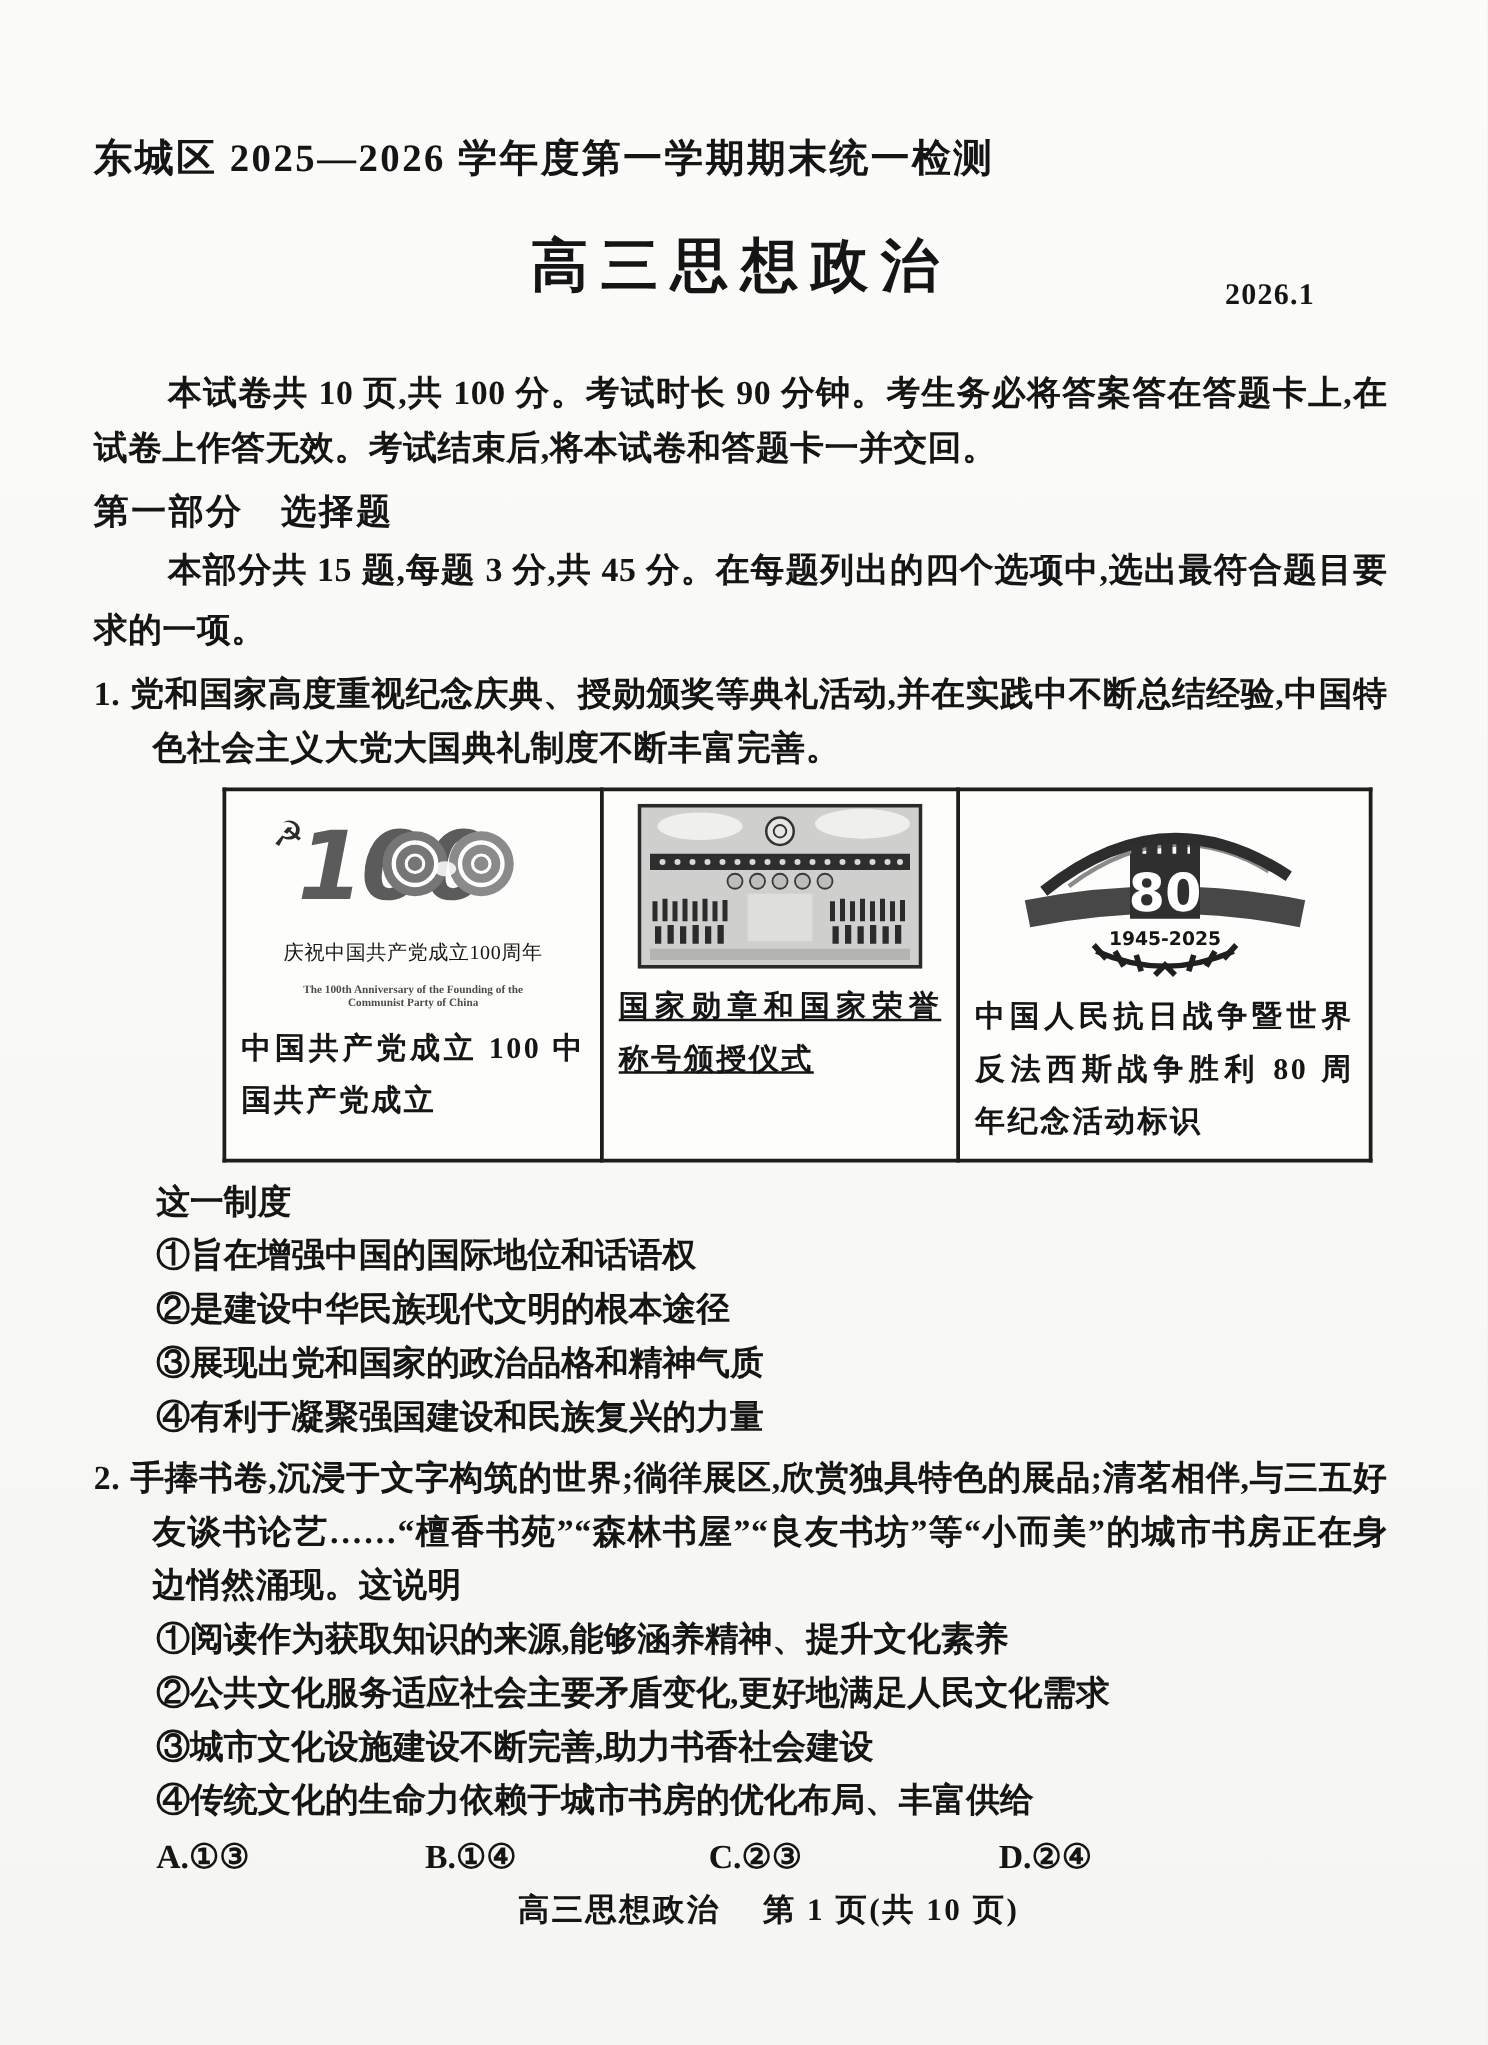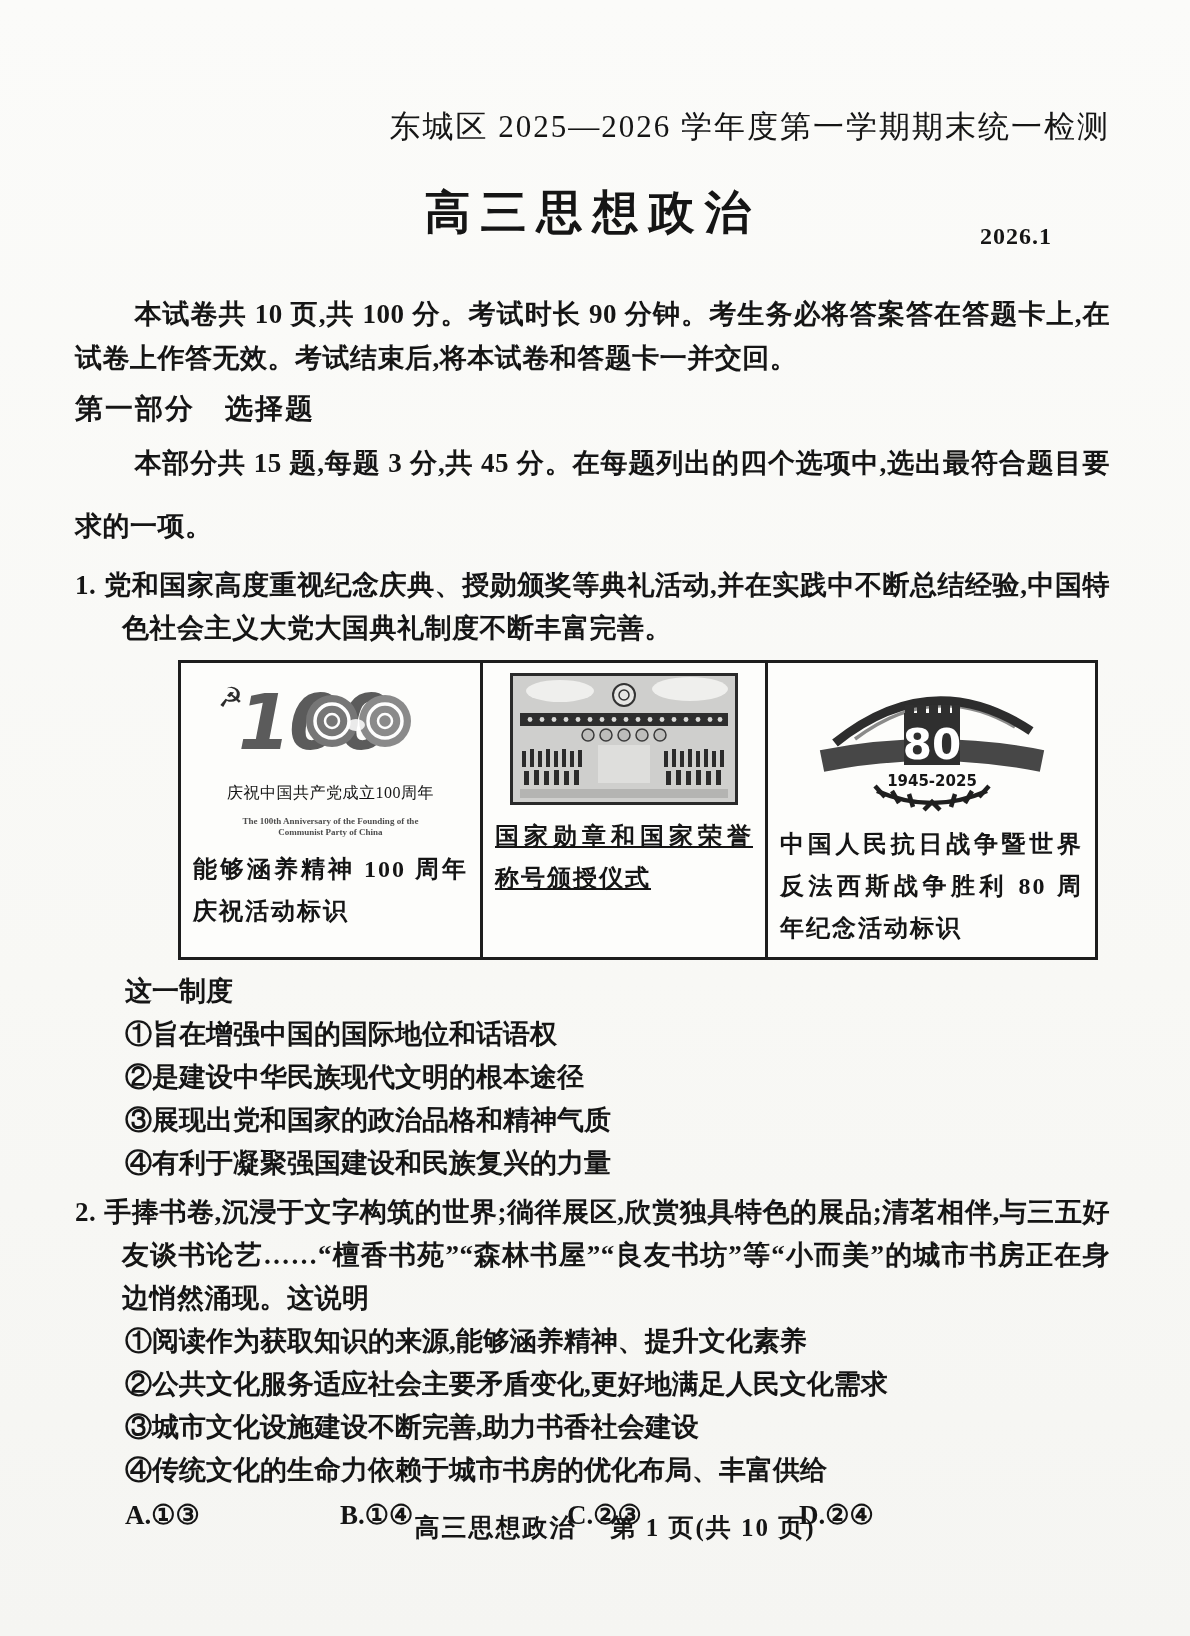--- a/index.html
+++ b/index.html
@@ -9,38 +9,38 @@
     margin:0 auto;
     background:linear-gradient(180deg,#fbfbf9 0%,#f8f8f5 60%,#f5f5f2 100%);
     color:#151515;
     font-family:"Liberation Serif","DejaVu Serif",serif;
     box-sizing:border-box;
     padding:106px 80px 0 75px;
     overflow:hidden;
     font-weight:600;
   }
   .exam-header{
-    text-align:right;font-size:31px;font-weight:400;letter-spacing:2px;
+    text-align:left;font-size:31px;font-weight:700;letter-spacing:2px;
   }
   .subject-row{position:relative;margin-top:34px;height:66px;}
   .subject-title{
     text-align:center;font-size:46px;font-weight:700;letter-spacing:10px;
   }
   .exam-date{
     position:absolute;right:58px;bottom:-2px;font-size:24px;font-weight:600;letter-spacing:1px;
   }
   .notice{
     margin:44px 0 0 0;font-size:27px;line-height:44px;text-indent:2.2em;
     text-align:justify;letter-spacing:0.5px;
   }
   .part-title{
     margin:10px 0 4px 0;text-align:left;font-size:28px;font-weight:700;letter-spacing:2px;
   }
   .part-instructions{
-    margin:3px 0 0 0;font-size:27px;line-height:63px;text-indent:2.2em;
+    margin:3px 0 0 0;font-size:27px;line-height:48px;text-indent:2.2em;
     text-align:justify;letter-spacing:0.5px;font-weight:700;
   }
   .question{margin-top:6px;font-size:27px;line-height:43px;}
   .stem{
     margin:0;padding-left:47px;text-indent:-47px;text-align:justify;letter-spacing:0.5px;
   }
   .qnum{margin-right:8px;}
   
   table.figure-table{
     border-collapse:collapse;table-layout:fixed;
@@ -102,21 +102,21 @@
               <circle cx="124" cy="48" r="17" fill="none" stroke="#fefefe" stroke-width="3.5"></circle>
               <circle cx="124" cy="48" r="7" fill="none" stroke="#fefefe" stroke-width="2.5"></circle>
               <circle cx="177" cy="48" r="26" fill="#8a8a8a"></circle>
               <circle cx="177" cy="48" r="17" fill="none" stroke="#fefefe" stroke-width="3.5"></circle>
               <circle cx="177" cy="48" r="7" fill="none" stroke="#fefefe" stroke-width="2.5"></circle>
               <ellipse cx="148" cy="52" rx="9" ry="6" fill="#ffffff" opacity="0.85"></ellipse>
             </svg>
             <div class="logo-heading">庆祝中国共产党成立100周年</div>
             <div class="logo-sub-en">The 100th Anniversary of the Founding of the Communist Party of China</div>
           </div>
-          <div class="figure-caption">能够涵养精神 100 周年庆祝活动标识</div>
+          <div class="figure-caption">中国共产党成立 100 中国共产党成立</div>
         </td>
 
         <td class="c2">
           <div class="logo-wrap">
             <svg width="228" height="132" viewBox="0 0 228 132">
               <rect x="1.5" y="1.5" width="225" height="129" fill="#cfcfcd" stroke="#2a2a2a" stroke-width="3"></rect>
               <ellipse cx="50" cy="18" rx="34" ry="11" fill="#efefed"></ellipse>
               <ellipse cx="180" cy="16" rx="38" ry="12" fill="#efefed"></ellipse>
               <circle cx="114" cy="22" r="11" fill="#e6e6e4" stroke="#333" stroke-width="2"></circle>
               <circle cx="114" cy="22" r="5" fill="none" stroke="#333" stroke-width="1.5"></circle>

